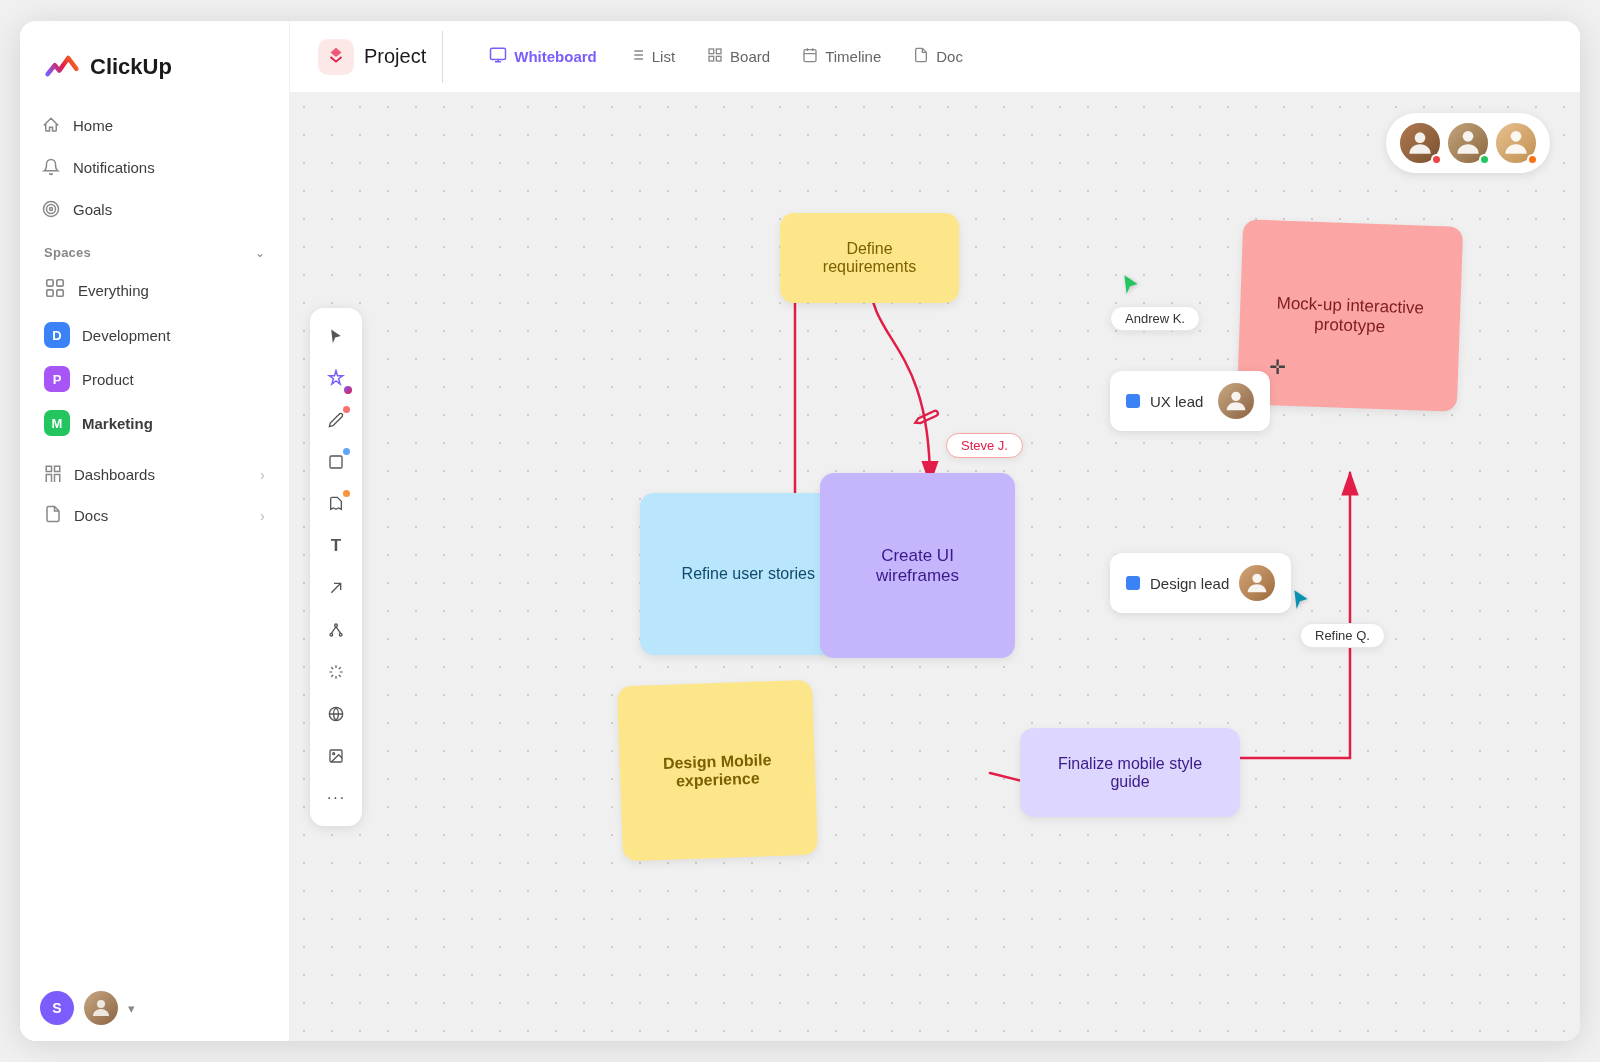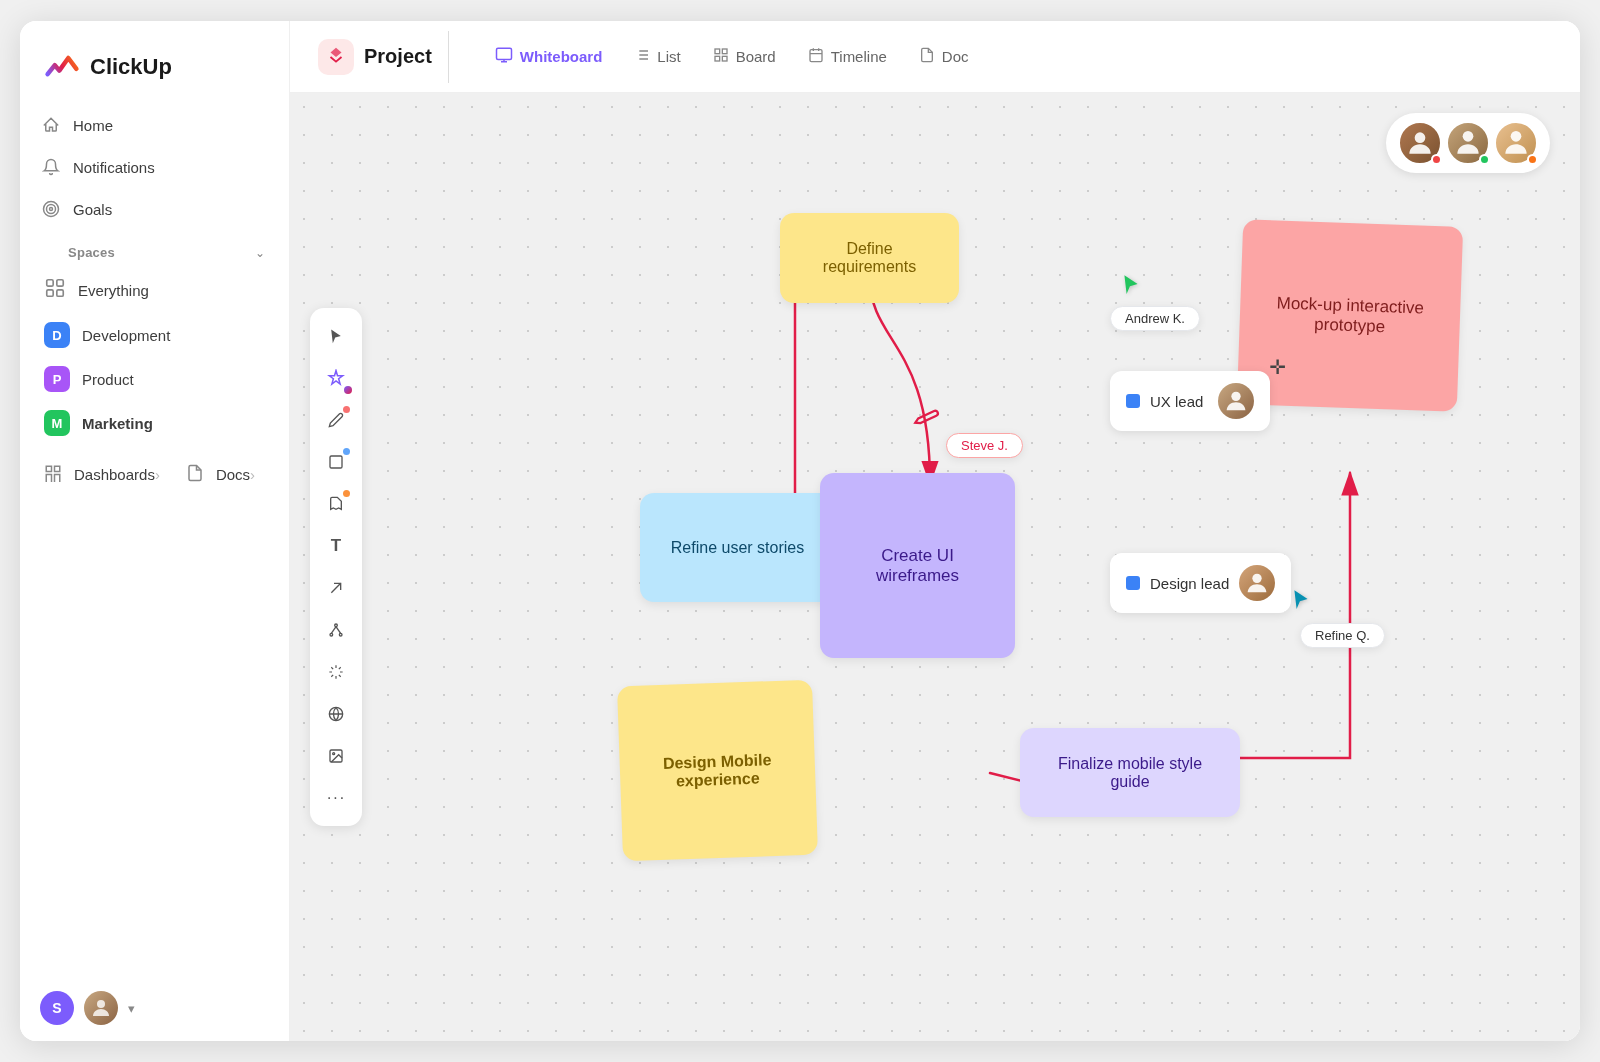--- a/index.html
+++ b/index.html
@@ -63,21 +63,20 @@
       font-size: 15px;
       color: #3d3d3d;
       transition: background 0.15s;
     }
     .nav-item .nav-icon { width: 20px; height: 20px; display: flex; align-items: center; justify-content: center; color: #888; }
     .sidebar-section-header {
       display: flex;
       align-items: center;
       justify-content: space-between;
       padding: 16px 24px 8px 24px;
-      margin-left: 24px;
     }
     .sidebar-section-title {
       font-size: 13px;
       font-weight: 600;
       color: #888;
       letter-spacing: 0.02em;
     }
     .chevron-icon { color: #888; font-size: 12px; cursor: pointer; }
     .space-item {
       display: flex;
@@ -126,21 +125,21 @@
       height: 34px;
       border-radius: 50%;
       background: #c8a882;
       overflow: hidden;
       display: flex;
       align-items: center;
       justify-content: center;
     }
     .sidebar-extra {
       display: flex;
-      flex-direction: row;
+      flex-direction: column;
       gap: 2px;
       padding: 0 12px;
       margin-top: 10px;
     }
     .sidebar-extra-item {
       display: flex;
       align-items: center;
       justify-content: space-between;
       padding: 9px 12px;
       border-radius: 8px;
@@ -178,21 +177,21 @@
       width: 36px;
       height: 36px;
       background: #fde8e8;
       border-radius: 10px;
       display: flex;
       align-items: center;
       justify-content: center;
     }
     .project-title {
       font-size: 20px;
-      font-weight: 700;
+      font-weight: 400;
       color: #1a1a1a;
     }
     .topbar-tabs {
       display: flex;
       align-items: center;
       gap: 4px;
       padding-left: 16px;
     }
     .tab-item {
       display: flex;
@@ -680,21 +679,21 @@
 
         <path d="M 835 665 L 1060 665 L 1060 380" stroke="#e11d48" stroke-width="2.5" fill="none" marker-end="url(#arrowhead-pink)" stroke-linecap="round"></path>
 
         <path d="M 700 680 L 820 710" stroke="#e11d48" stroke-width="2.5" fill="none" marker-end="url(#arrowhead-pink)" stroke-linecap="round"></path>
       </svg>
 
       <div class="wb-card card-yellow" style="left:490px;top:120px;width:179px;height:90px;font-size:16px;">
         <span>Define requirements</span>
       </div>
 
-      <div class="wb-card card-blue" style="left:350px;top:400px;width:195px;height:109px;font-size:16px;">
+      <div class="wb-card card-blue" style="left:350px;top:400px;width:195px;height:162px;font-size:16px;justify-content:flex-end;">
         <span>Refine user stories</span>
       </div>
 
       <div class="wb-card card-purple" style="left:530px;top:380px;width:195px;height:185px;font-size:17px;">
         <span>Create UI wireframes</span>
       </div>
 
       <div class="wb-card card-yellow-large" style="left:330px;top:590px;width:195px;height:175px;font-size:16px;font-weight:600;">
         <span>Design Mobile experience</span>
       </div>

